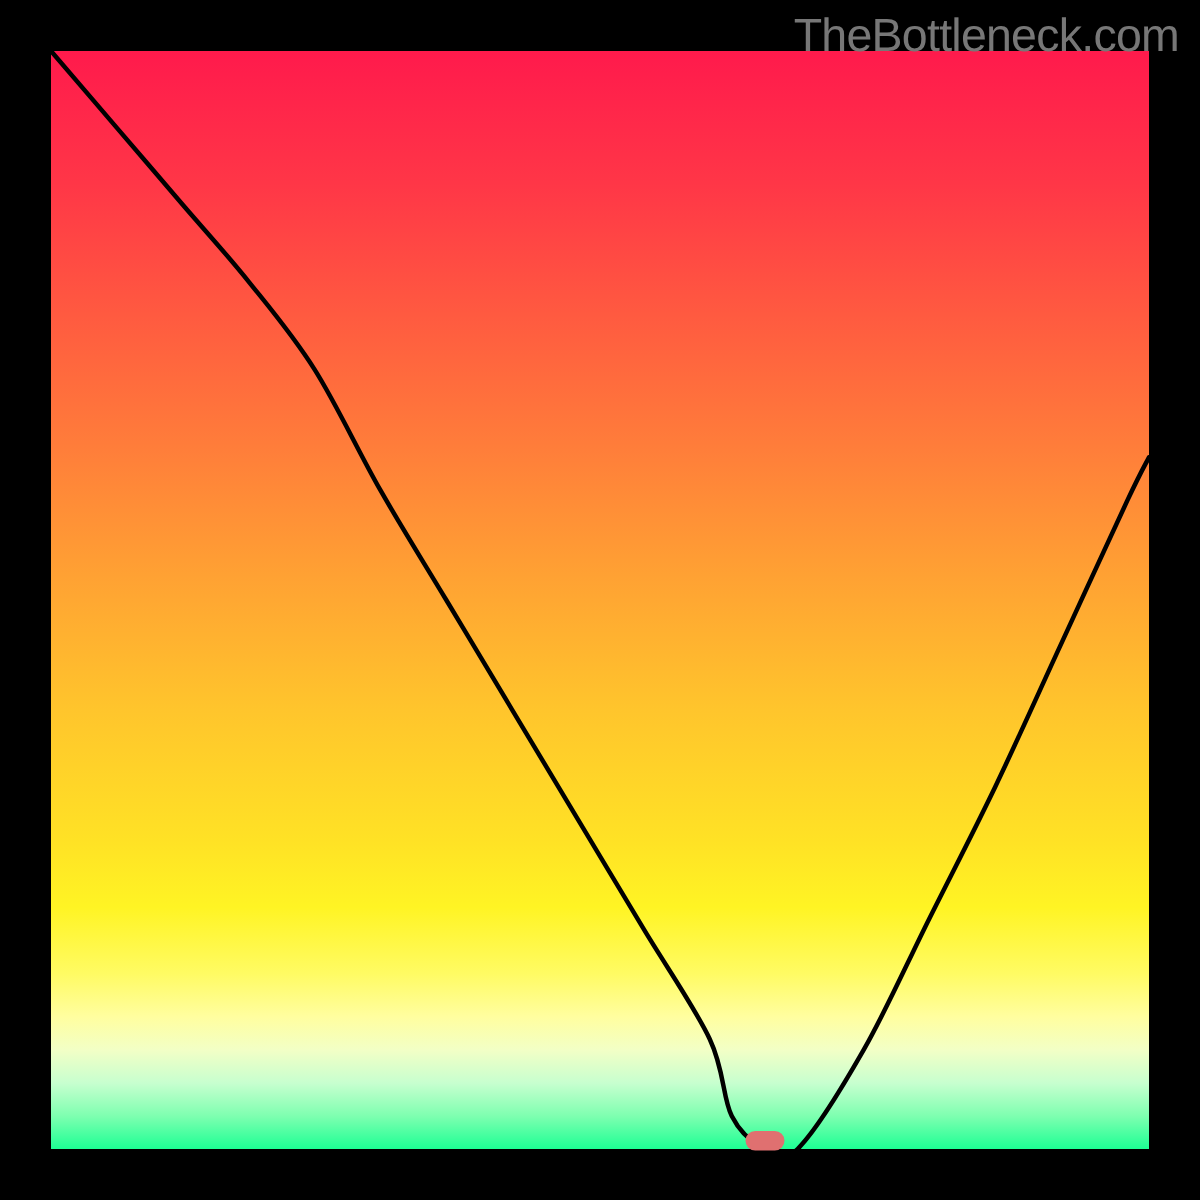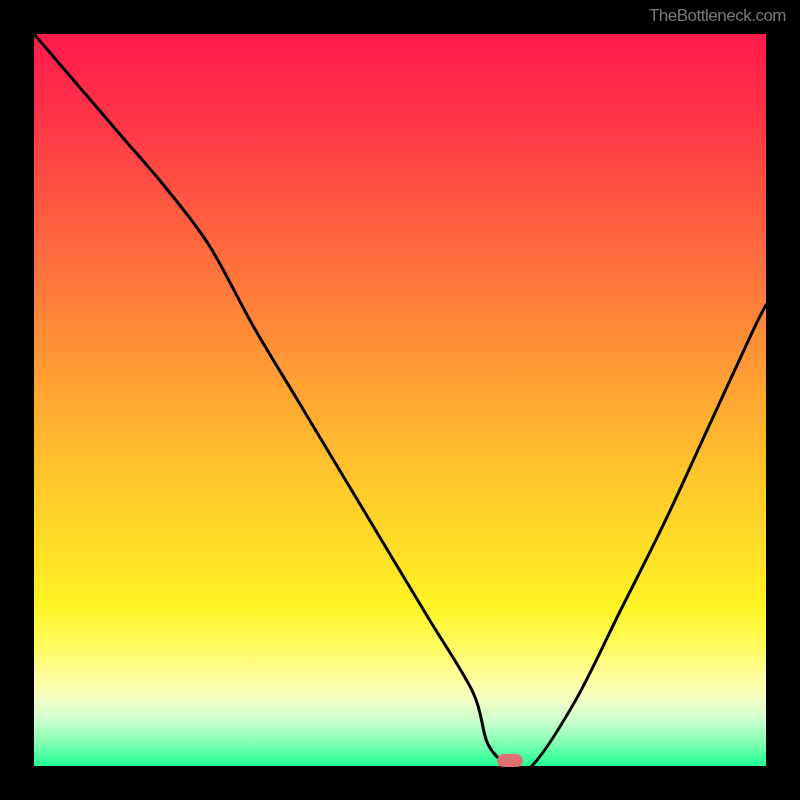--- a/index.html
+++ b/index.html
@@ -33,21 +33,21 @@
       #7effb0 97%,
       #1dff94 100%
     );
   }
   .watermark {
     position: absolute;
     top: 6px;
     right: 14px;
     color: #777777;
     font-family: Arial, Helvetica, sans-serif;
-    font-size: 17px;
+    font-size: 31px;
     font-weight: 400;
     letter-spacing: -0.5px;
   }
   .curve {
     position: absolute;
     left: 0;
     top: 0;
     width: 732px;
     height: 732px;
   }

